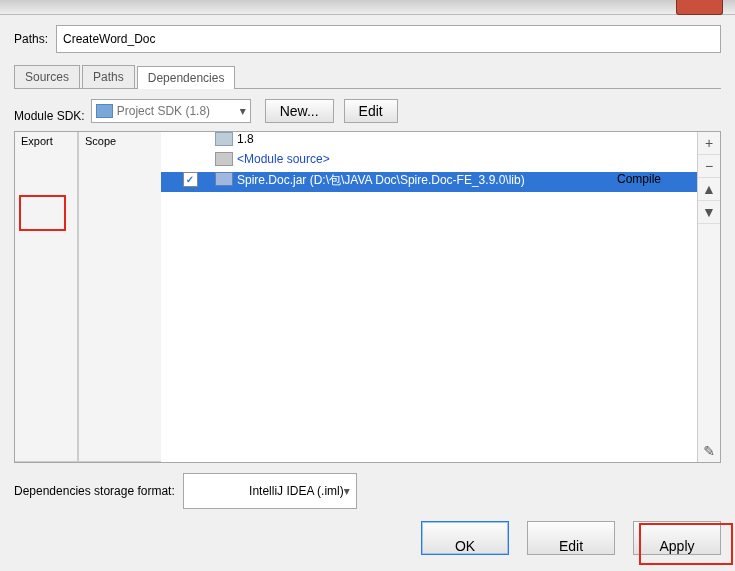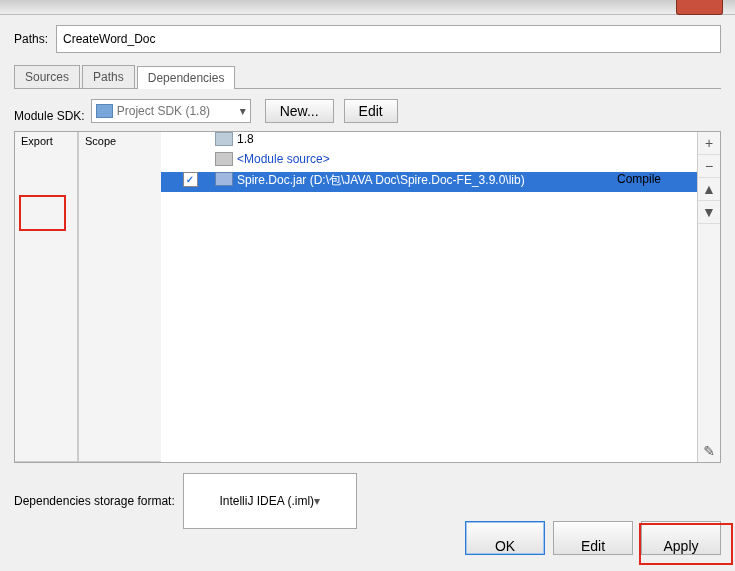--- a/index.html
+++ b/index.html
@@ -38,24 +38,24 @@
 .row.module .label{color:#1a4dcc}
 .row.selected{background:#2f75d5;color:#fff}
 .row.selected .label{color:#fff}
 .row.selected .scope{color:#000000}
 .chkbox{width:13px;height:13px;border:1px solid #888;background:#fff;display:flex;align-items:center;justify-content:center;font-size:10px}
 .row.selected .chkbox{background:#fff;color:#2f75d5;font-weight:bold}
 .listside{width:22px;border-left:1px solid #ccc;display:flex;flex-direction:column;background:#f4f4f4}
 .sidebtn{height:22px;display:flex;align-items:center;justify-content:center;color:#555;border-bottom:1px solid #ddd;cursor:pointer;font-size:14px}
 .depstore{display:flex;align-items:center;margin-top:10px}
 .depstore>span{margin-right:8px}
-.combo{display:flex;align-items:center;border:1px solid #a7a7a7;height:22px;padding:16px 6px;background:#fff;width:160px;justify-content:center}
+.combo{display:flex;align-items:center;border:1px solid #a7a7a7;height:22px;padding:6px 6px;background:#fff;width:160px;justify-content:flex-end}
 .combo .arrow{color:#555}
 .dlgbtns{position:absolute;right:14px;bottom:16px;display:flex}
-.dlgbtns .btn{width:80px;padding:16px;text-align:center;margin-left:8px;margin-right:0}
+.dlgbtns .btn{width:88px;padding:16px;text-align:center;margin-left:18px;margin-right:0}
 .btn.default{border:1px solid #2d7bd4;box-shadow:inset 0 0 0 1px #9cc4f0}
 .redbox{position:absolute;border:2px solid #e1261c;pointer-events:none}
 .rb1{left:19px;top:195px;width:43px;height:32px}
 .rb2{left:639px;top:523px;width:90px;height:38px}
 </style>
 </head>
 <body>
 
 <div class="topbar">
   <div class="winclose"></div>

